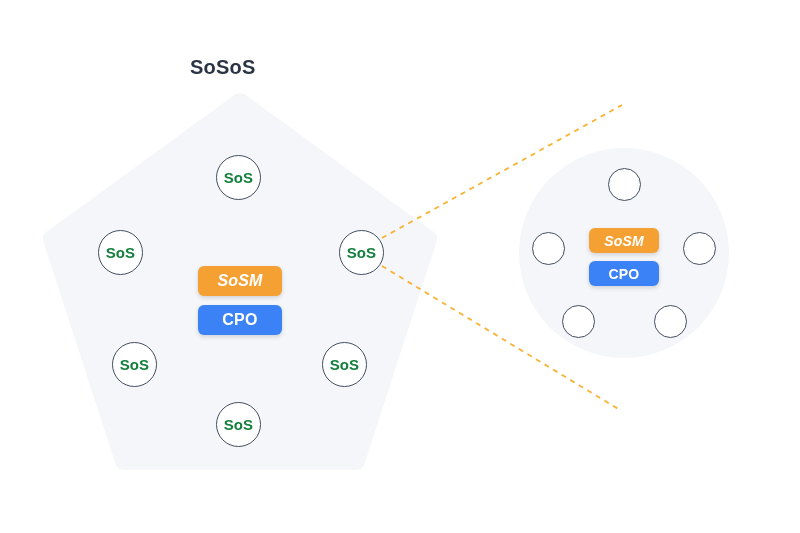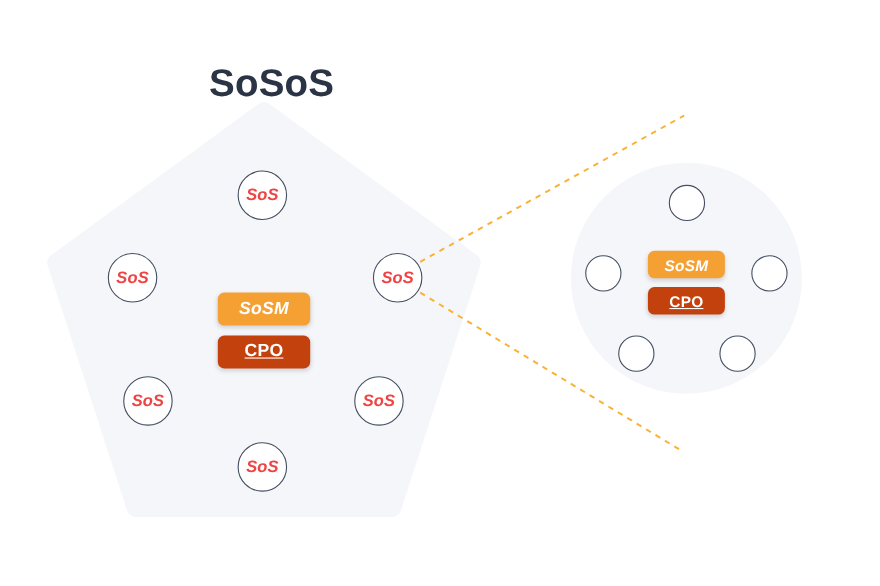--- a/index.html
+++ b/index.html
@@ -20,42 +20,41 @@
     left: 0;
     top: 0;
     width: 800px;
     height: 533px;
   }
 
   .diagram-title {
     position: absolute;
     left: 190px;
     top: 56px;
-    font-size: 35px;
+    font-size: 20px;
     font-weight: bold;
     color: #2b3445;
     letter-spacing: 0.2px;
     white-space: nowrap;
   }
 
   
   .node {
     position: absolute;
     border-radius: 50%;
     background: #ffffff;
     border: 1.6px solid #434e61;
     box-sizing: border-box;
     display: flex;
     align-items: center;
     justify-content: center;
-    color: #ef4444;
+    color: #15803d;
     font-size: 15px;
     font-weight: bold;
     letter-spacing: 0.1px;
-    font-style: italic;
   }
   .node.sos {
     width: 45px;
     height: 45px;
   }
   .node.empty {
     width: 33px;
     height: 33px;
     font-size: 0;
   }
@@ -71,22 +70,21 @@
     color: #ffffff;
     font-weight: bold;
     letter-spacing: 0.2px;
     box-shadow: 0 2px 4px rgba(40,48,66,0.18);
   }
   .badge.sosm {
     background: #f5a033;
     font-style: italic;
   }
   .badge.cpo {
-    background: #c2410c;
-    text-decoration: underline;
+    background: #3b82f6;
   }
   .badge.main {
     width: 84px;
     height: 30px;
     font-size: 16px;
   }
   .badge.mini {
     width: 70px;
     height: 25px;
     font-size: 14px;

